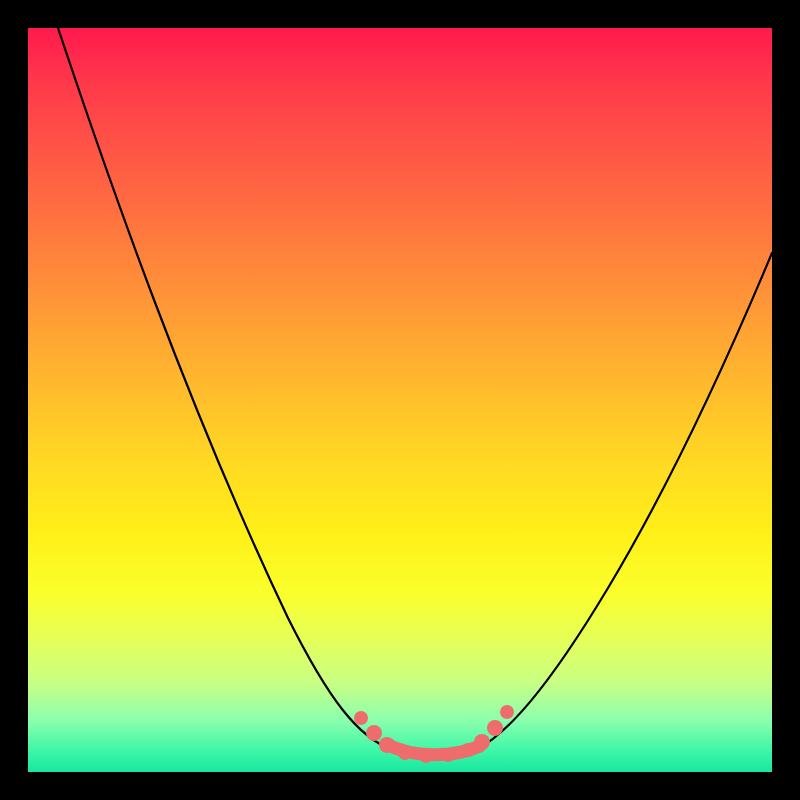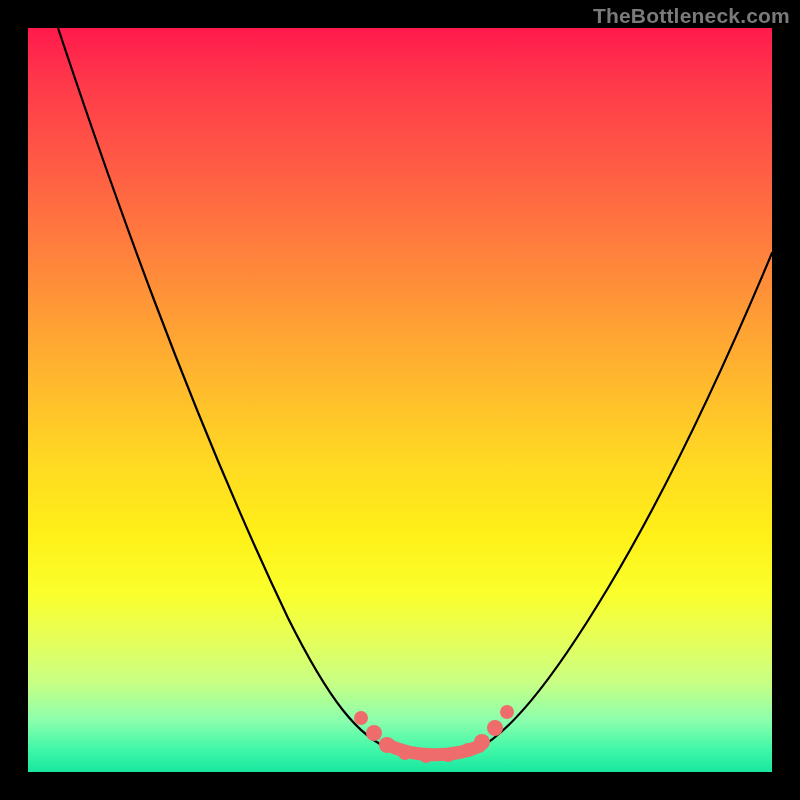--- a/index.html
+++ b/index.html
@@ -73,21 +73,20 @@
   }
   .salmon-dot {
     fill: #ee6d6c;
   }
 </style>
 </head>
 <body>
 
 <div class="frame">
 
-  <div class="watermark">TheBottleneck.com</div>
 
   <div class="plot-area">
 
     <svg class="curve" viewBox="0 0 744 744">
 
       <path class="curve-path" d="M 30 0
                C 80 150, 160 380, 260 590
                C 300 670, 330 710, 365 722"></path>
 
       <path class="curve-path" d="M 365 722

